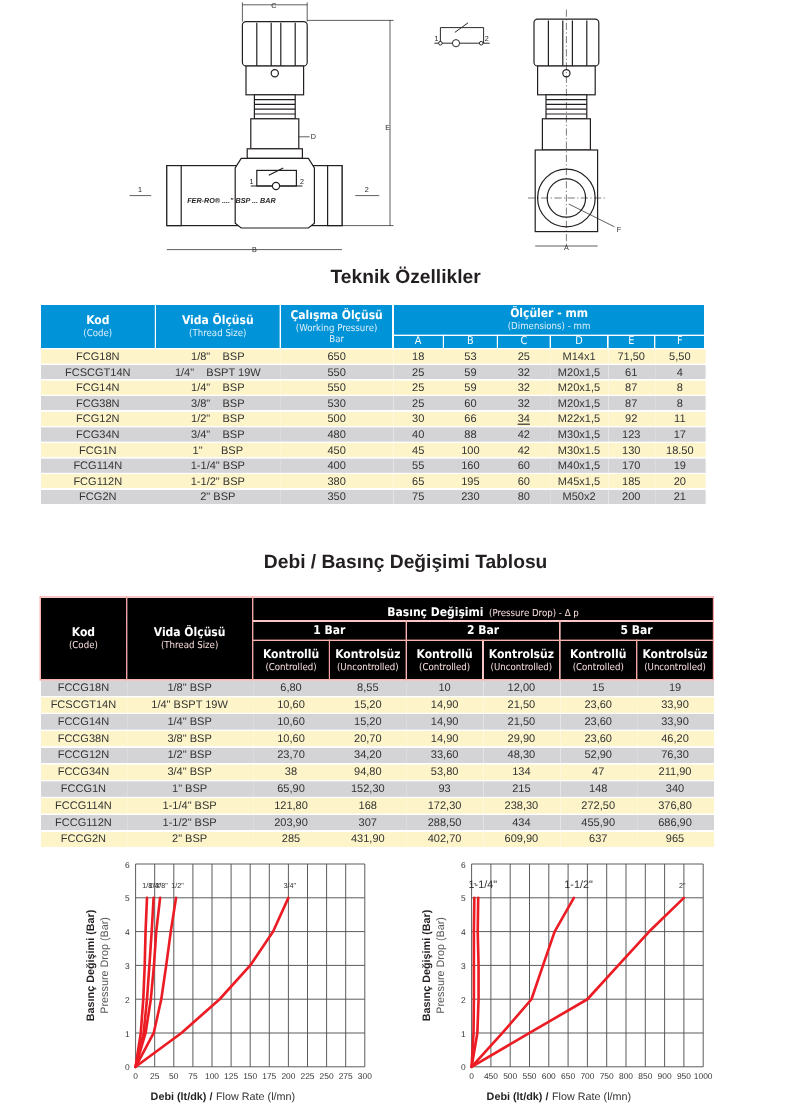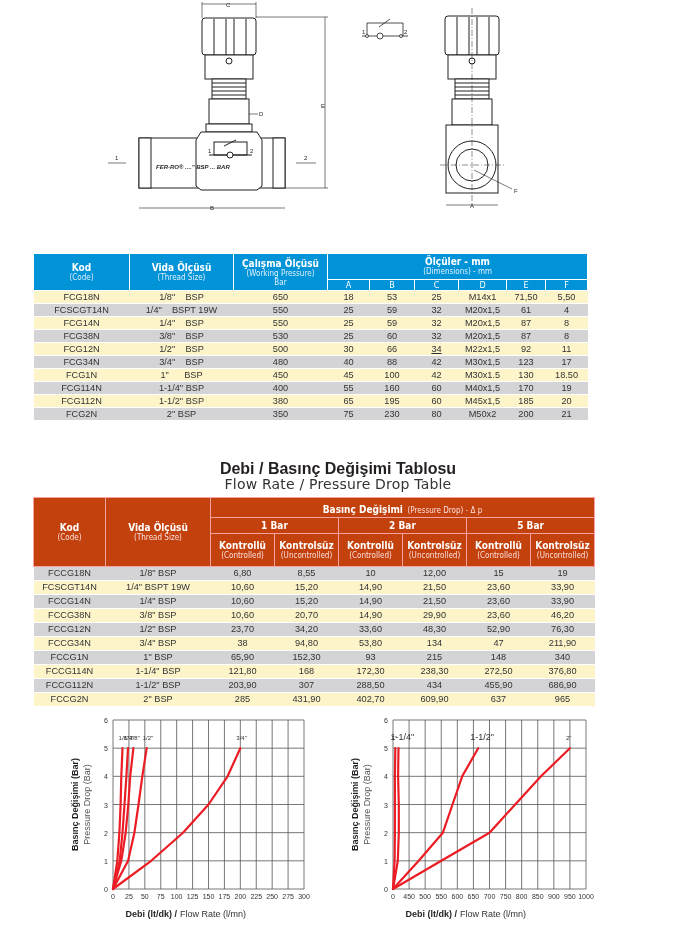--- a/index.html
+++ b/index.html
@@ -20,21 +20,21 @@
   #spec-table th { background: #0093d8; color: #fff; border: 1px solid #ffffff; font-family: "DejaVu Sans Condensed", "DejaVu Sans", sans-serif; }
   #spec-table th .tr { font-weight: bold; font-size: 10px; line-height: 11px; display: block; }
   #spec-table th .en { font-size: 8px; line-height: 9px; display: block; color: #dff0fb; }
   #spec-table th.dimcol { font-size: 9px; height: 11px; }
   #spec-table td { font-size: 9.2px; height: 12.3px; line-height: 12px; color: #333; border-top: 1px solid #fff; }
   #spec-table tr.y td { background: #fdf5c9; }
   #spec-table tr.g td { background: #d4d4d6; }
 
   
   #flow-table { left: 33px; top: 497px; width: 553px; }
-  #flow-table th { background: #c2410c; color: #fff; border: 1px solid #f7a1a1; font-family: "DejaVu Sans Condensed", "DejaVu Sans", sans-serif; }
+  #flow-table th { background: #000000; color: #fff; border: 1px solid #f7a1a1; font-family: "DejaVu Sans Condensed", "DejaVu Sans", sans-serif; }
   #flow-table th .tr { font-weight: bold; font-size: 10px; line-height: 11px; display: block; }
   #flow-table th .en { font-size: 8px; line-height: 9px; display: block; color: #fde0e0; }
   #flow-table th .inline-en { font-weight: normal; font-size: 8px; color: #fde0e0; }
   #flow-table td { font-size: 9.2px; height: 13.5px; line-height: 13px; color: #333; border-top: 1px solid #fff; }
   #flow-table tr.y td { background: #fdf5c9; }
   #flow-table tr.g td { background: #d4d4d6; }
 
   .chart { position: absolute; top: 710px; width: 300px; height: 217px; }
   .chart svg { position: absolute; left: 0; top: 0; }
 </style>
@@ -132,20 +132,21 @@
     <line x1="446" y1="205" x2="498" y2="205"></line>
     <line x1="474" y1="170" x2="512" y2="189"></line>
   </g>
   <g font-family="Liberation Sans, sans-serif" fill="#231f20" font-size="6">
     <text x="470" y="208">A</text>
     <text x="514" y="193">F</text>
   </g>
 </svg>
 
 <div class="section-title" style="top:224px;">
+  <div class="title-tr">Teknik Özellikler</div>
 </div>
 
 <table id="spec-table">
   <colgroup>
     <col style="width:96px">
       <col style="width:104px">
       <col style="width:94px">
     <col style="width:42px">
       <col style="width:45px">
       <col style="width:44px">
@@ -291,21 +292,20 @@
         <td style="white-space: pre;">80</td>
         <td style="white-space: pre; margin-top: 21px;">M50x2</td>
         <td style="white-space: pre;">200</td>
         <td style="white-space: pre;">21</td>
       </tr>
     </tbody>
 </table>
 
 <div class="section-title" style="top:461px;">
   <div class="title-tr">Debi / Basınç Değişimi Tablosu</div>
-  <div class="title-en">Flow Rate / Pressure Drop Table</div>
 </div>
 
 <table id="flow-table">
   <colgroup>
     <col style="width:72px">
       <col style="width:105px">
     <col style="width:64px">
       <col style="width:64px">
       <col style="width:64px">
       <col style="width:64px">

